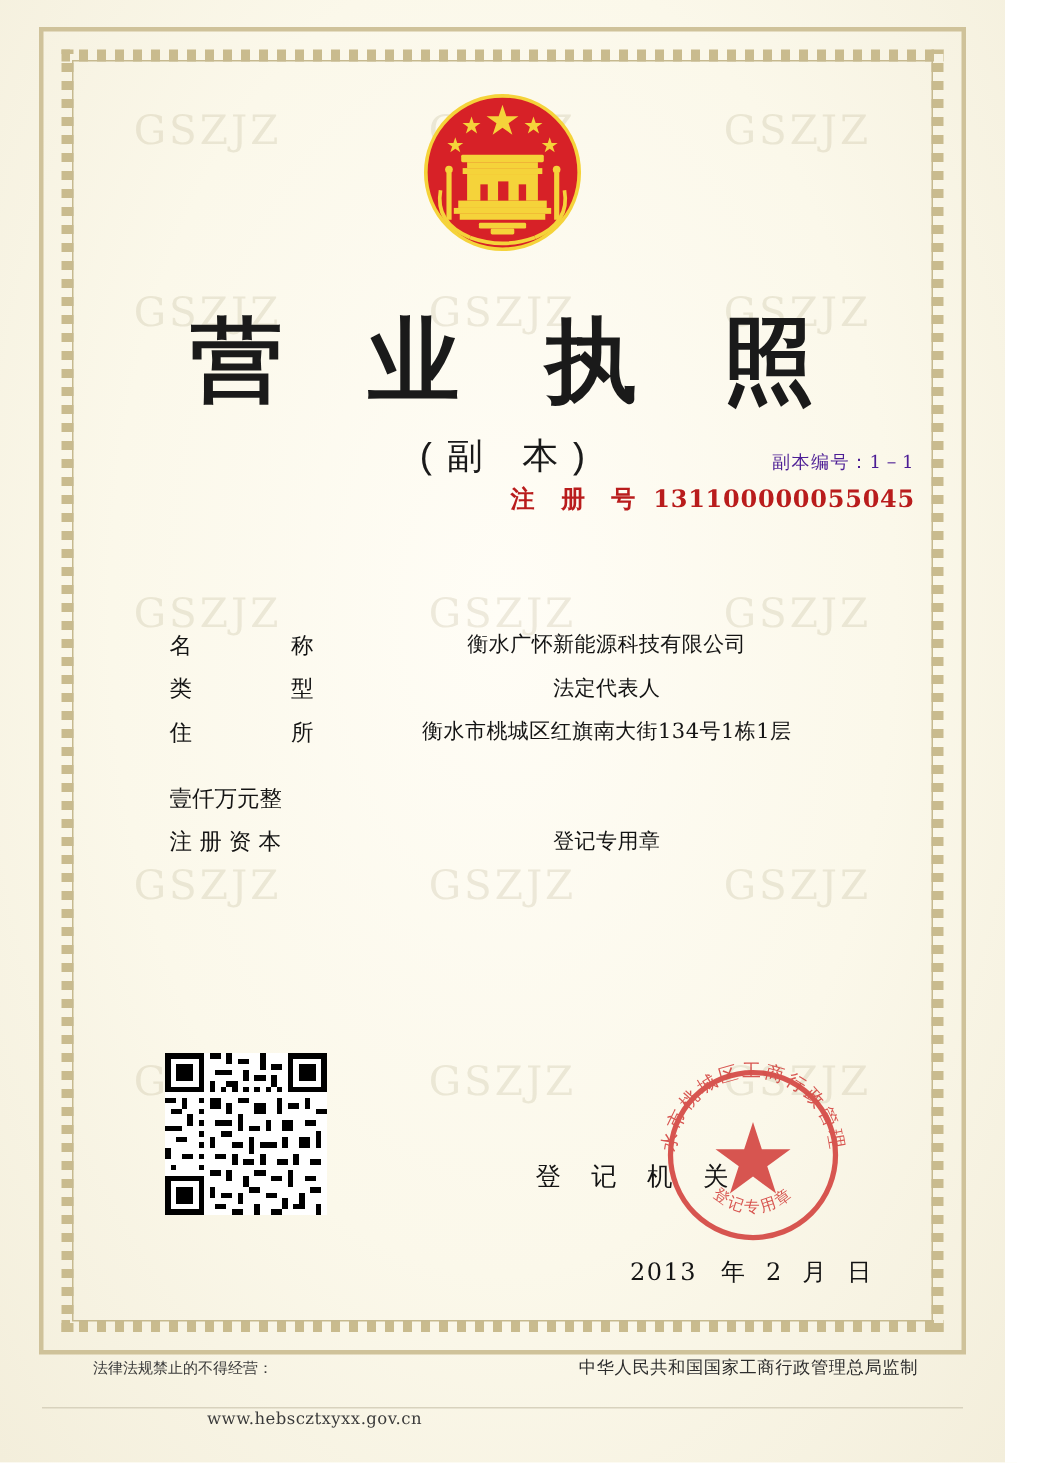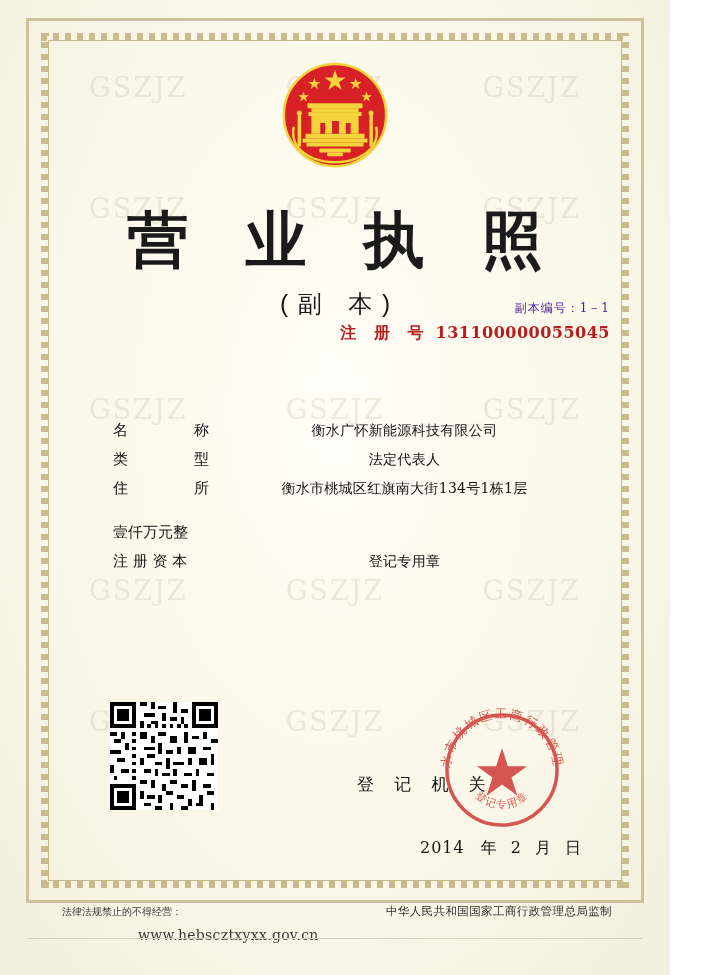--- a/index.html
+++ b/index.html
@@ -227,23 +227,23 @@
   .footer-left {
     position: absolute;
     left: 62px;
     top: 905px;
     font-family: "DejaVu Serif", "Liberation Serif", serif;
     font-size: 10px;
     color: #3a3a3a;
   }
   .footer-left .url {
     display: block;
-    margin-top: 8px;
+    margin-top: 20px;
     margin-left: 76px;
-    font-size: 14px;
+    font-size: 11px;
     letter-spacing: 0.3px;
   }
   .footer-right {
     position: absolute;
     right: 58px;
     top: 904px;
     font-family: "DejaVu Serif", "Liberation Serif", serif;
     font-size: 11.5px;
     color: #2d2d2d;
     letter-spacing: 0.4px;
@@ -523,21 +523,21 @@
       <text font-family="'DejaVu Serif','Liberation Serif',serif" font-size="12.5" fill="#d0322f" letter-spacing="2">
         <textPath href="#sealTopArc" startOffset="50%" text-anchor="middle">衡水市桃城区工商行政管理局</textPath>
       </text>
       <text font-family="'DejaVu Serif','Liberation Serif',serif" font-size="10.5" fill="#d0322f" letter-spacing="1.5">
         <textPath href="#sealBotArc" startOffset="50%" text-anchor="middle">登记专用章</textPath>
       </text>
     </svg>
   </div>
 
   <div class="date-line">
-    <span class="y">2014</span><span class="u">年</span><span class="m">2</span><span class="u2">月</span><span>日</span>
+    <span class="y">2013</span><span class="u">年</span><span class="m">2</span><span class="u2">月</span><span>日</span>
   </div>
 
   <div class="footer-left">
     <span>法律法规禁止的不得经营：</span>
     <span class="url">www.hebscztxyxx.gov.cn</span>
   </div>
   <div class="footer-right">中华人民共和国国家工商行政管理总局监制</div>
   <div class="footer-rule"></div>
 </div>
 

